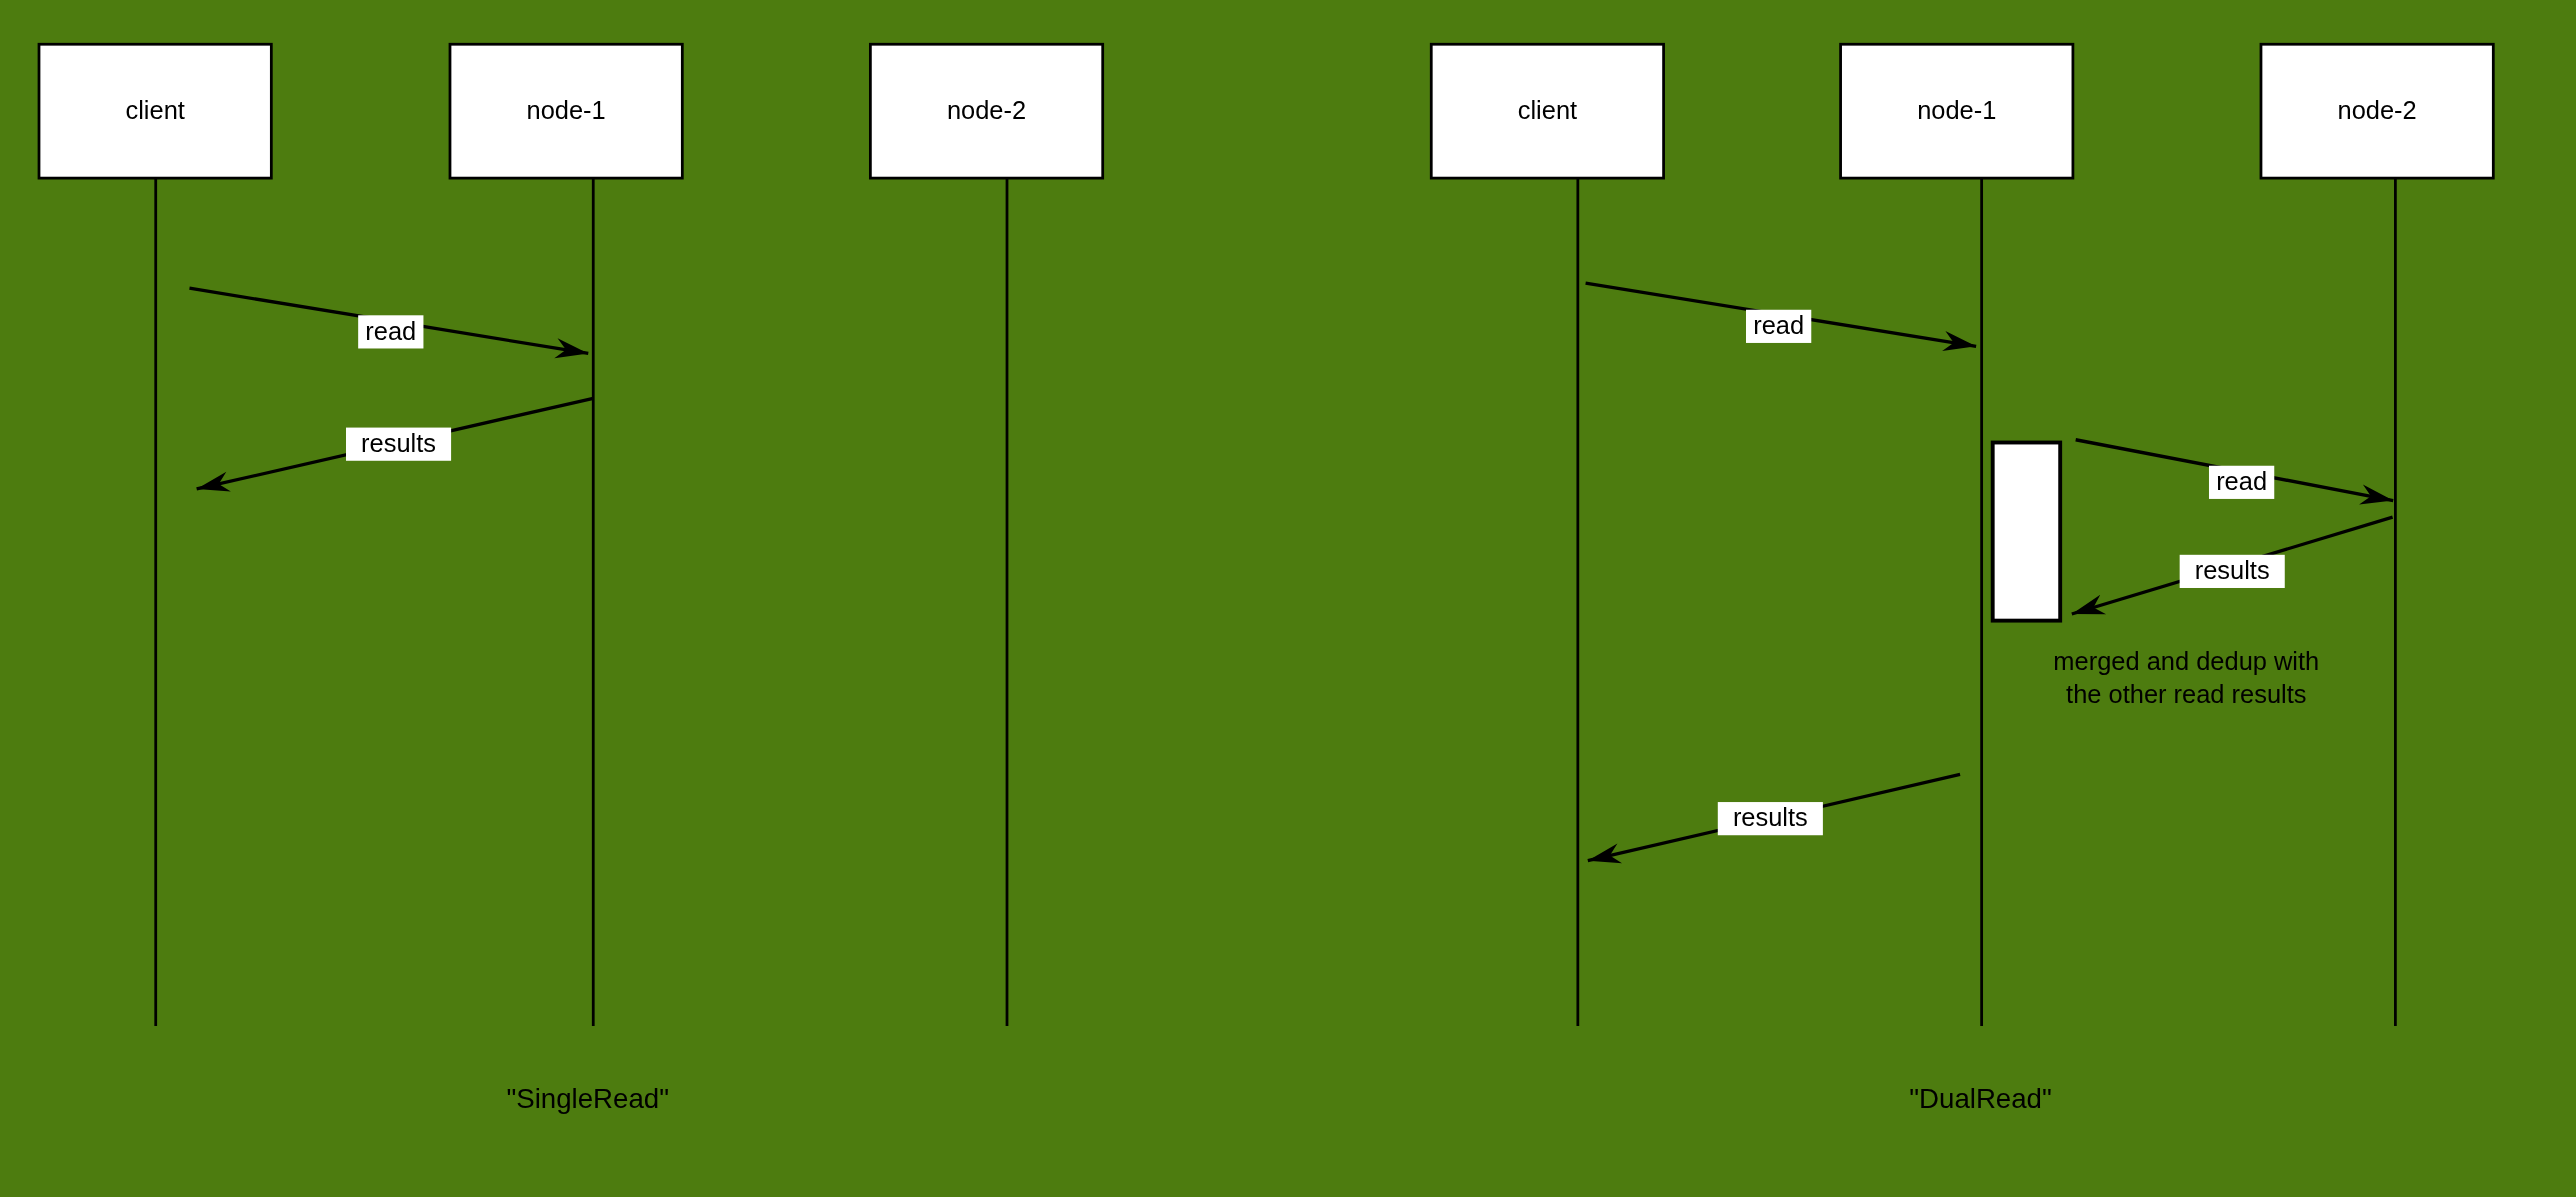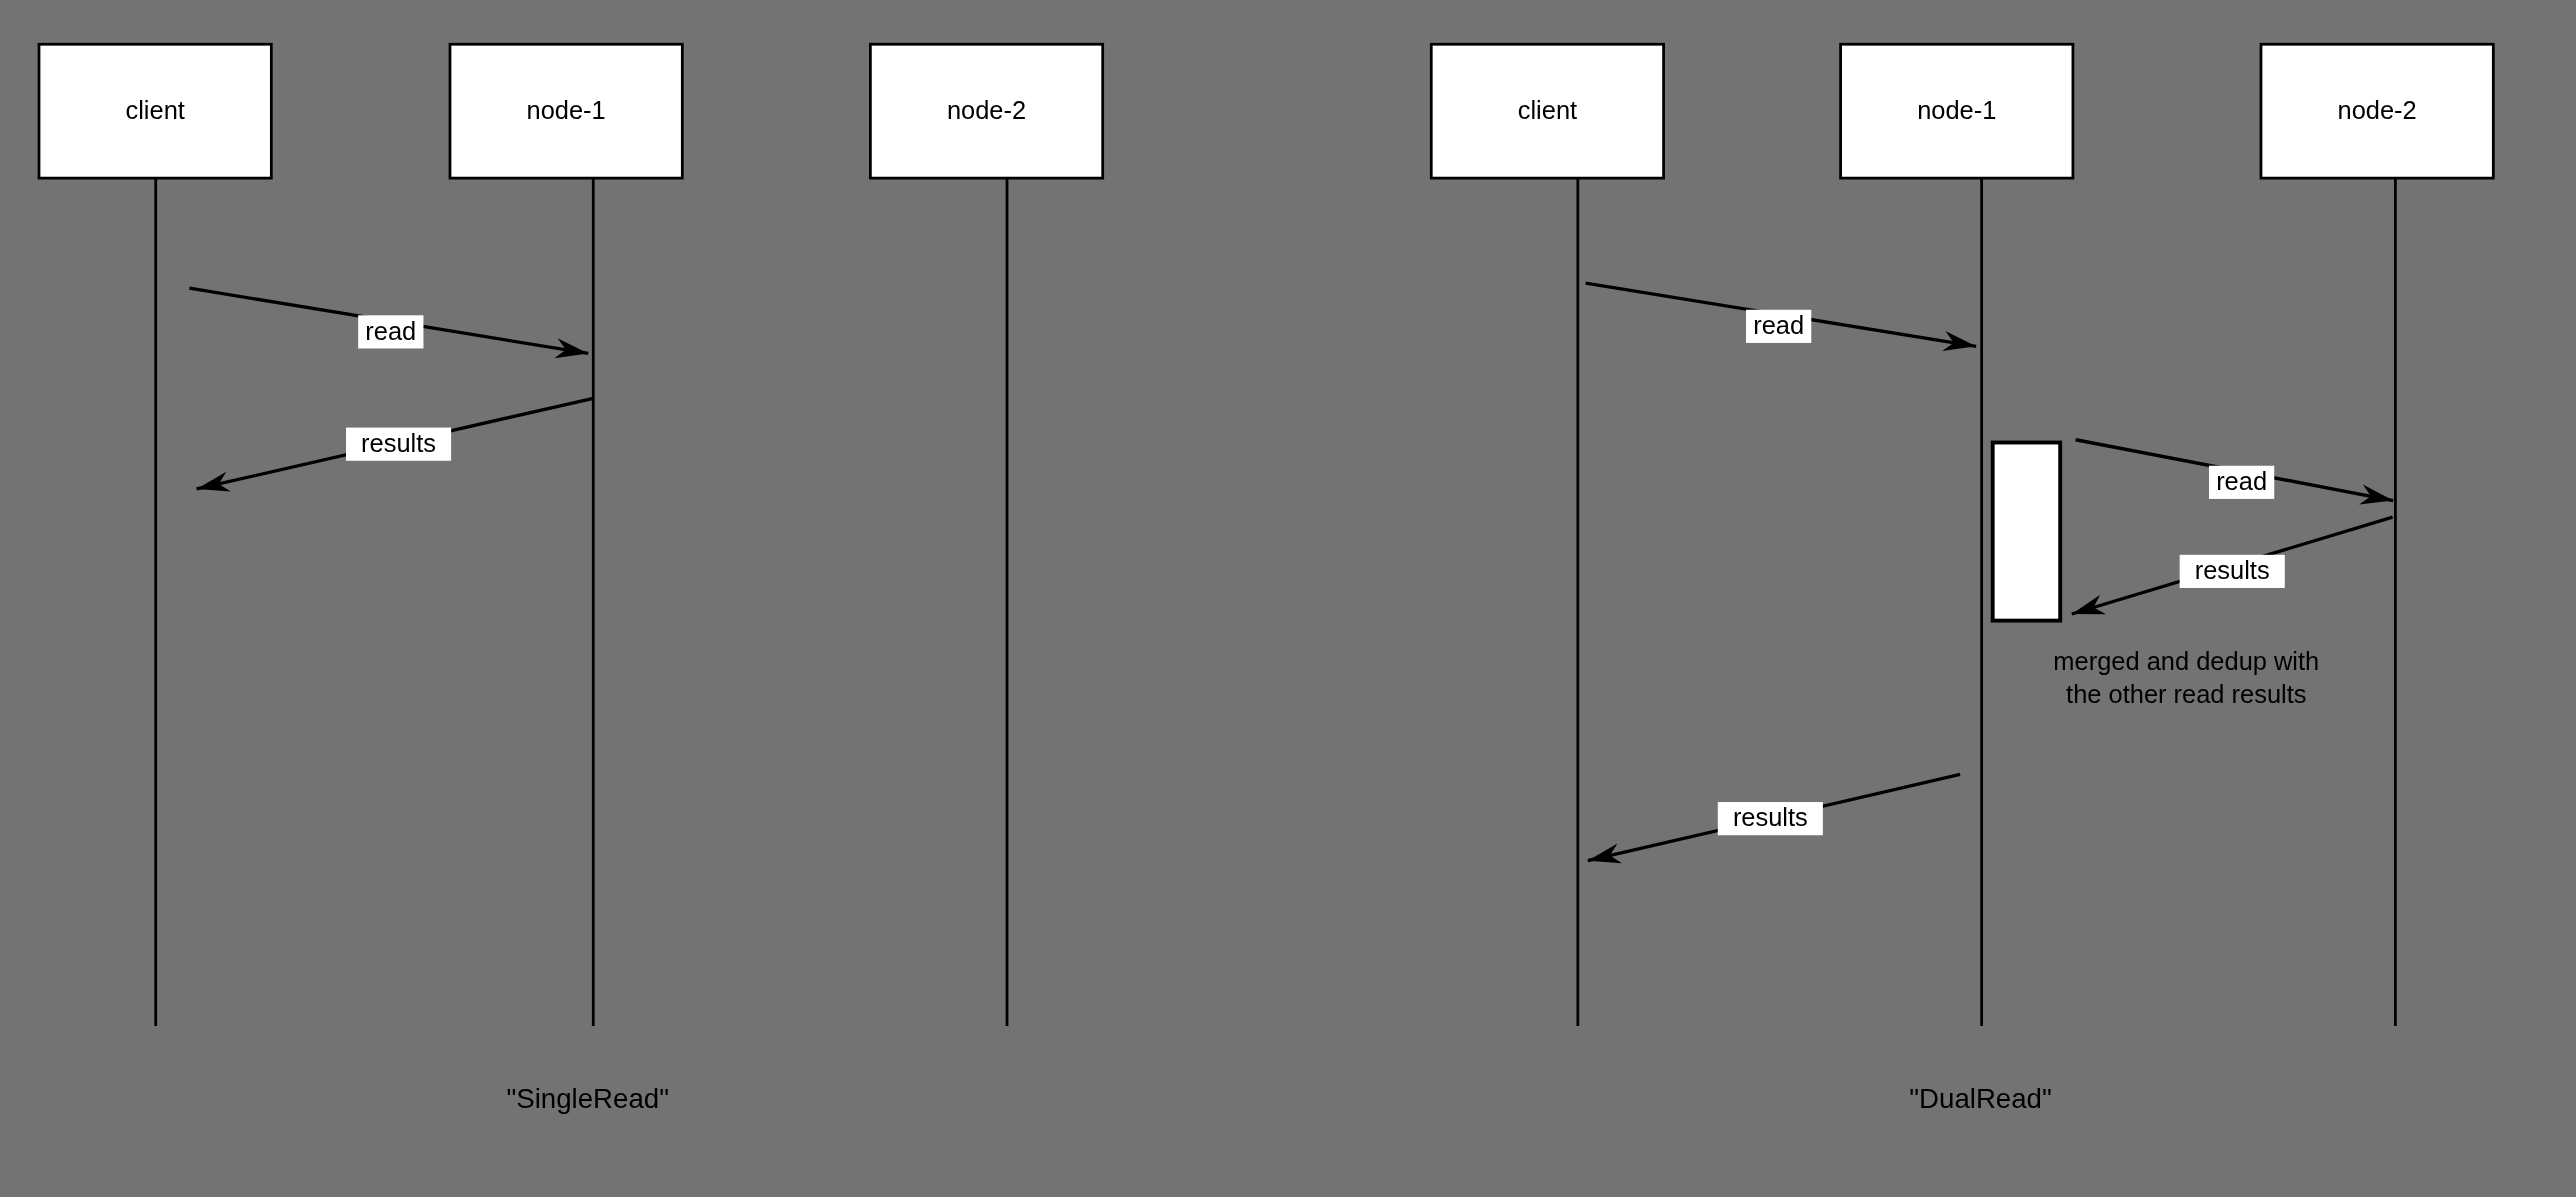--- a/index.html
+++ b/index.html
@@ -10,21 +10,21 @@
   body {
     width: 2576px;
     height: 1197px;
     font-family: "Liberation Sans", sans-serif;
     overflow: hidden;
   }
   #stage {
     position: relative;
     width: 2576px;
     height: 1197px;
-    background: #737373;
+    background: #4d7c0f;
   }
   svg.diagram {
     position: absolute;
     left: 0;
     top: 0;
     width: 2576px;
     height: 1197px;
   }
   .lifeline-box-text,
   .msg-label,

